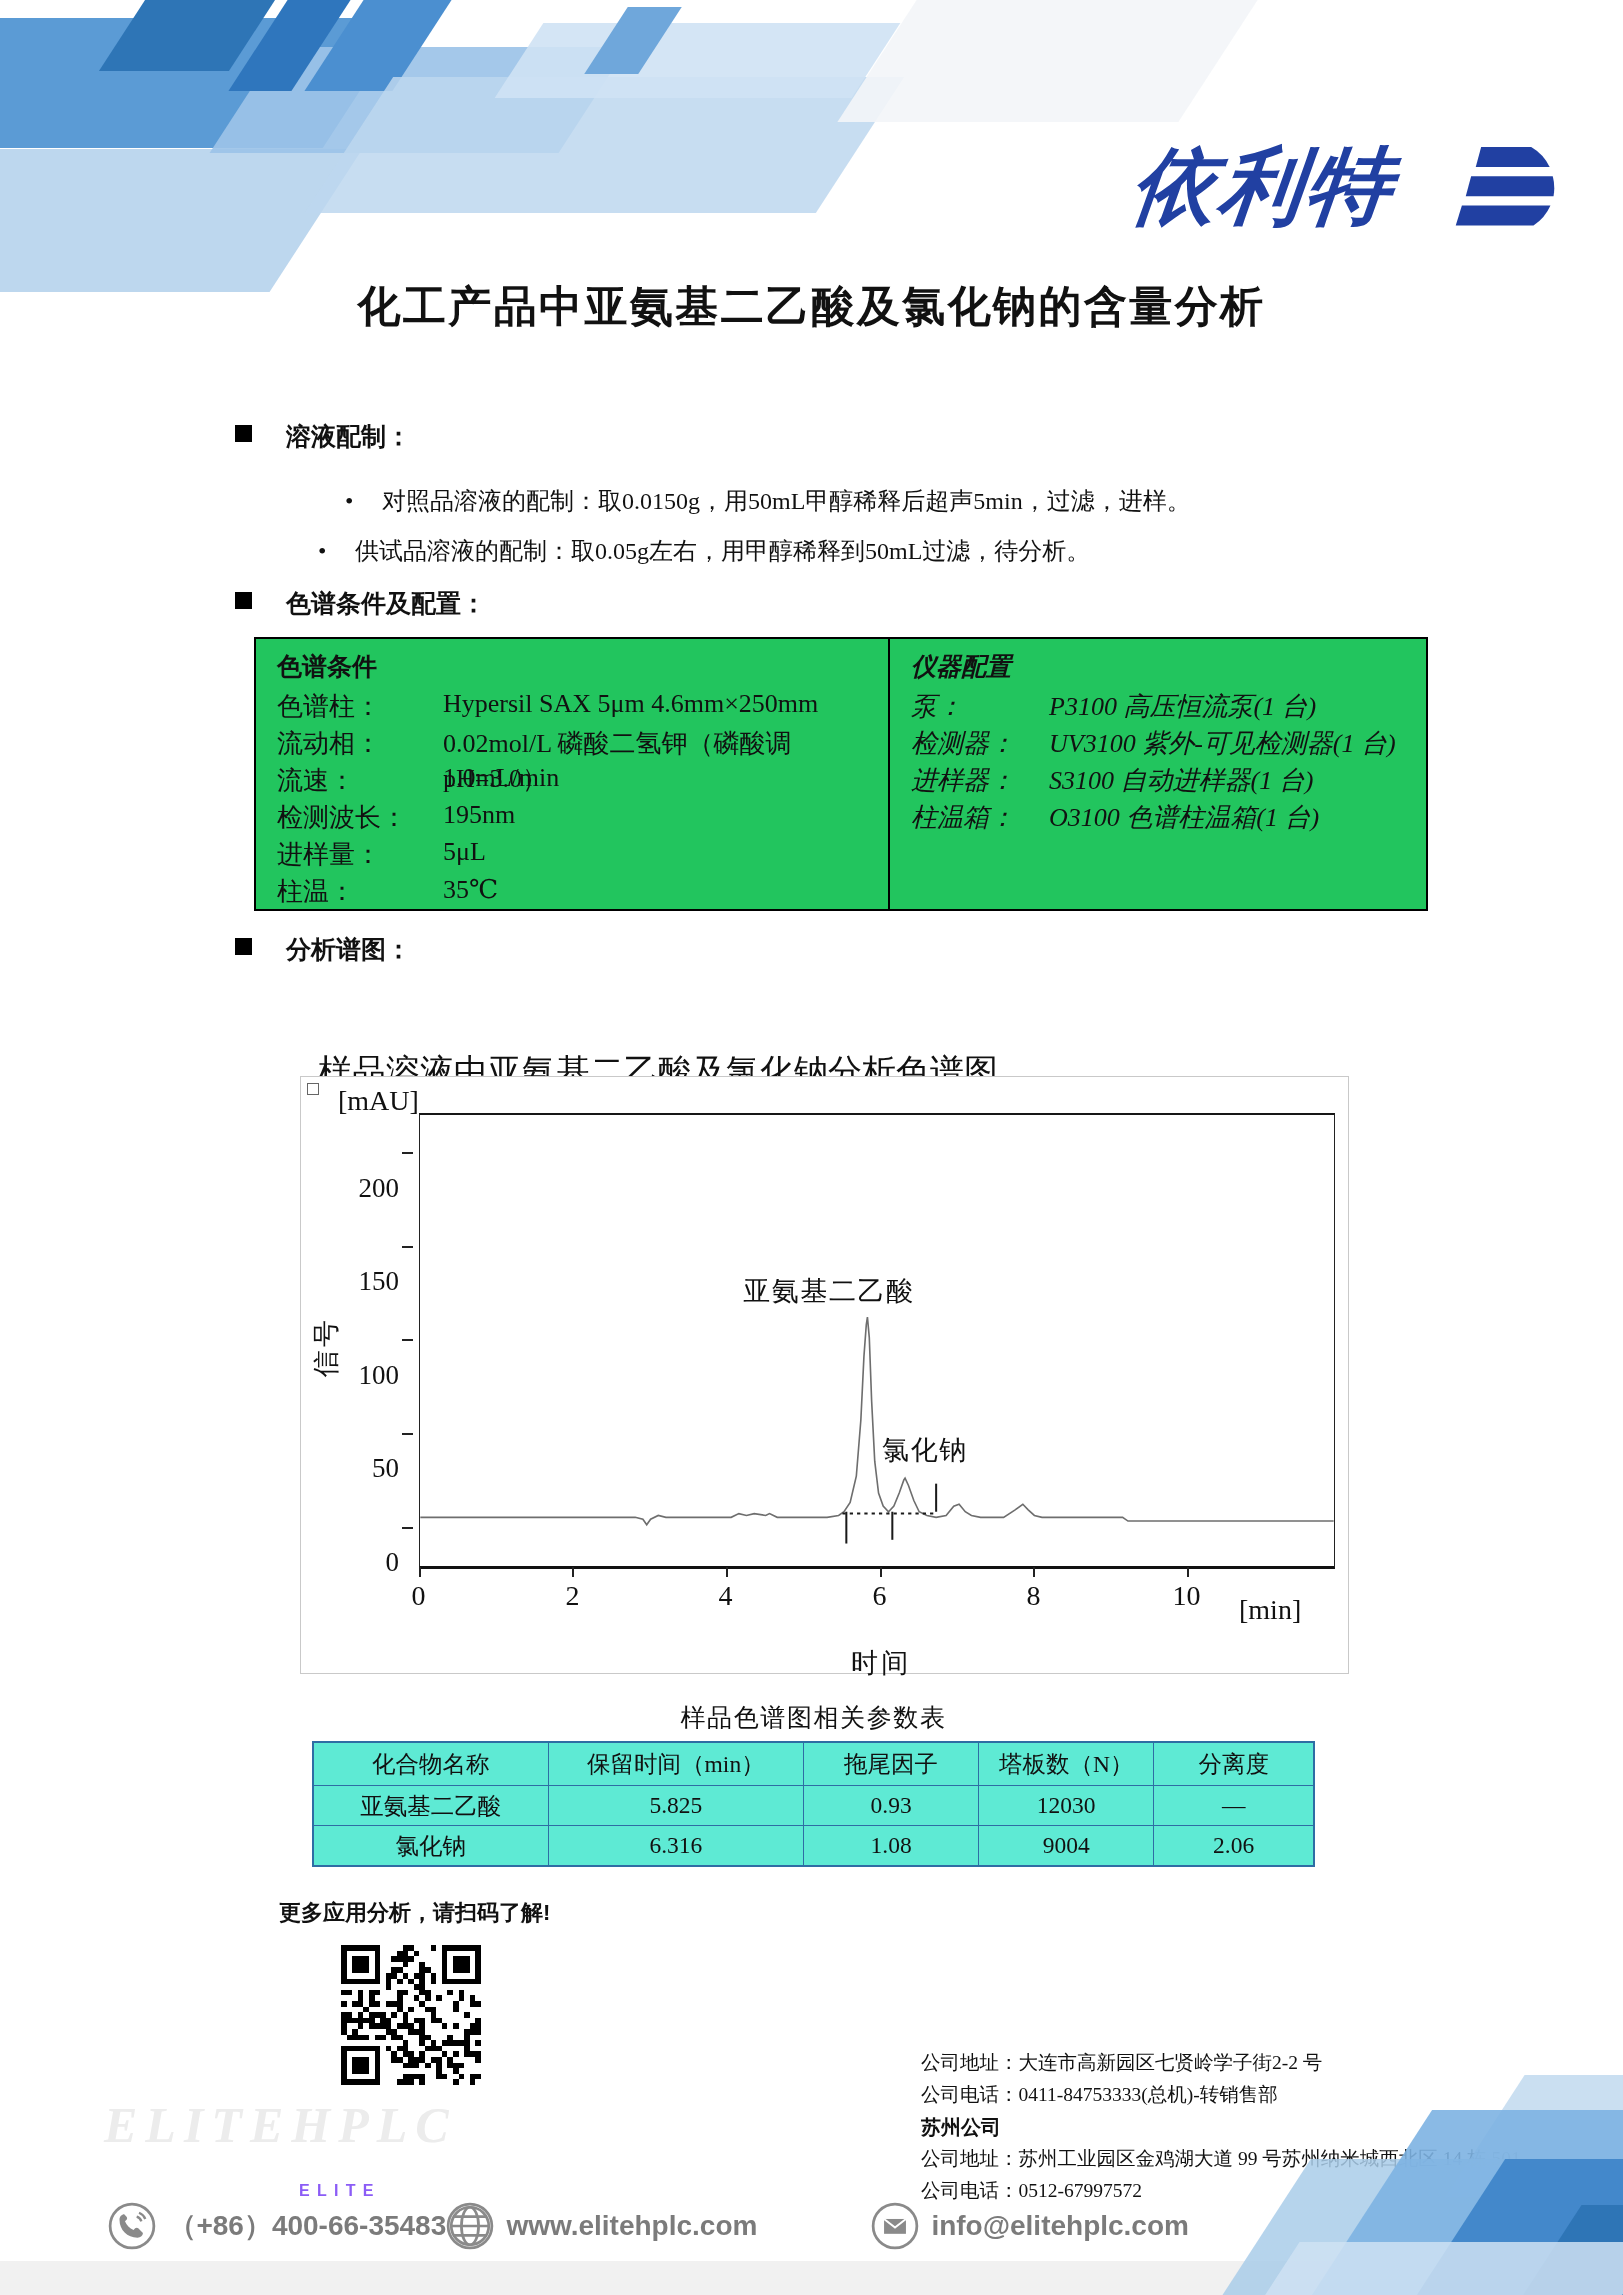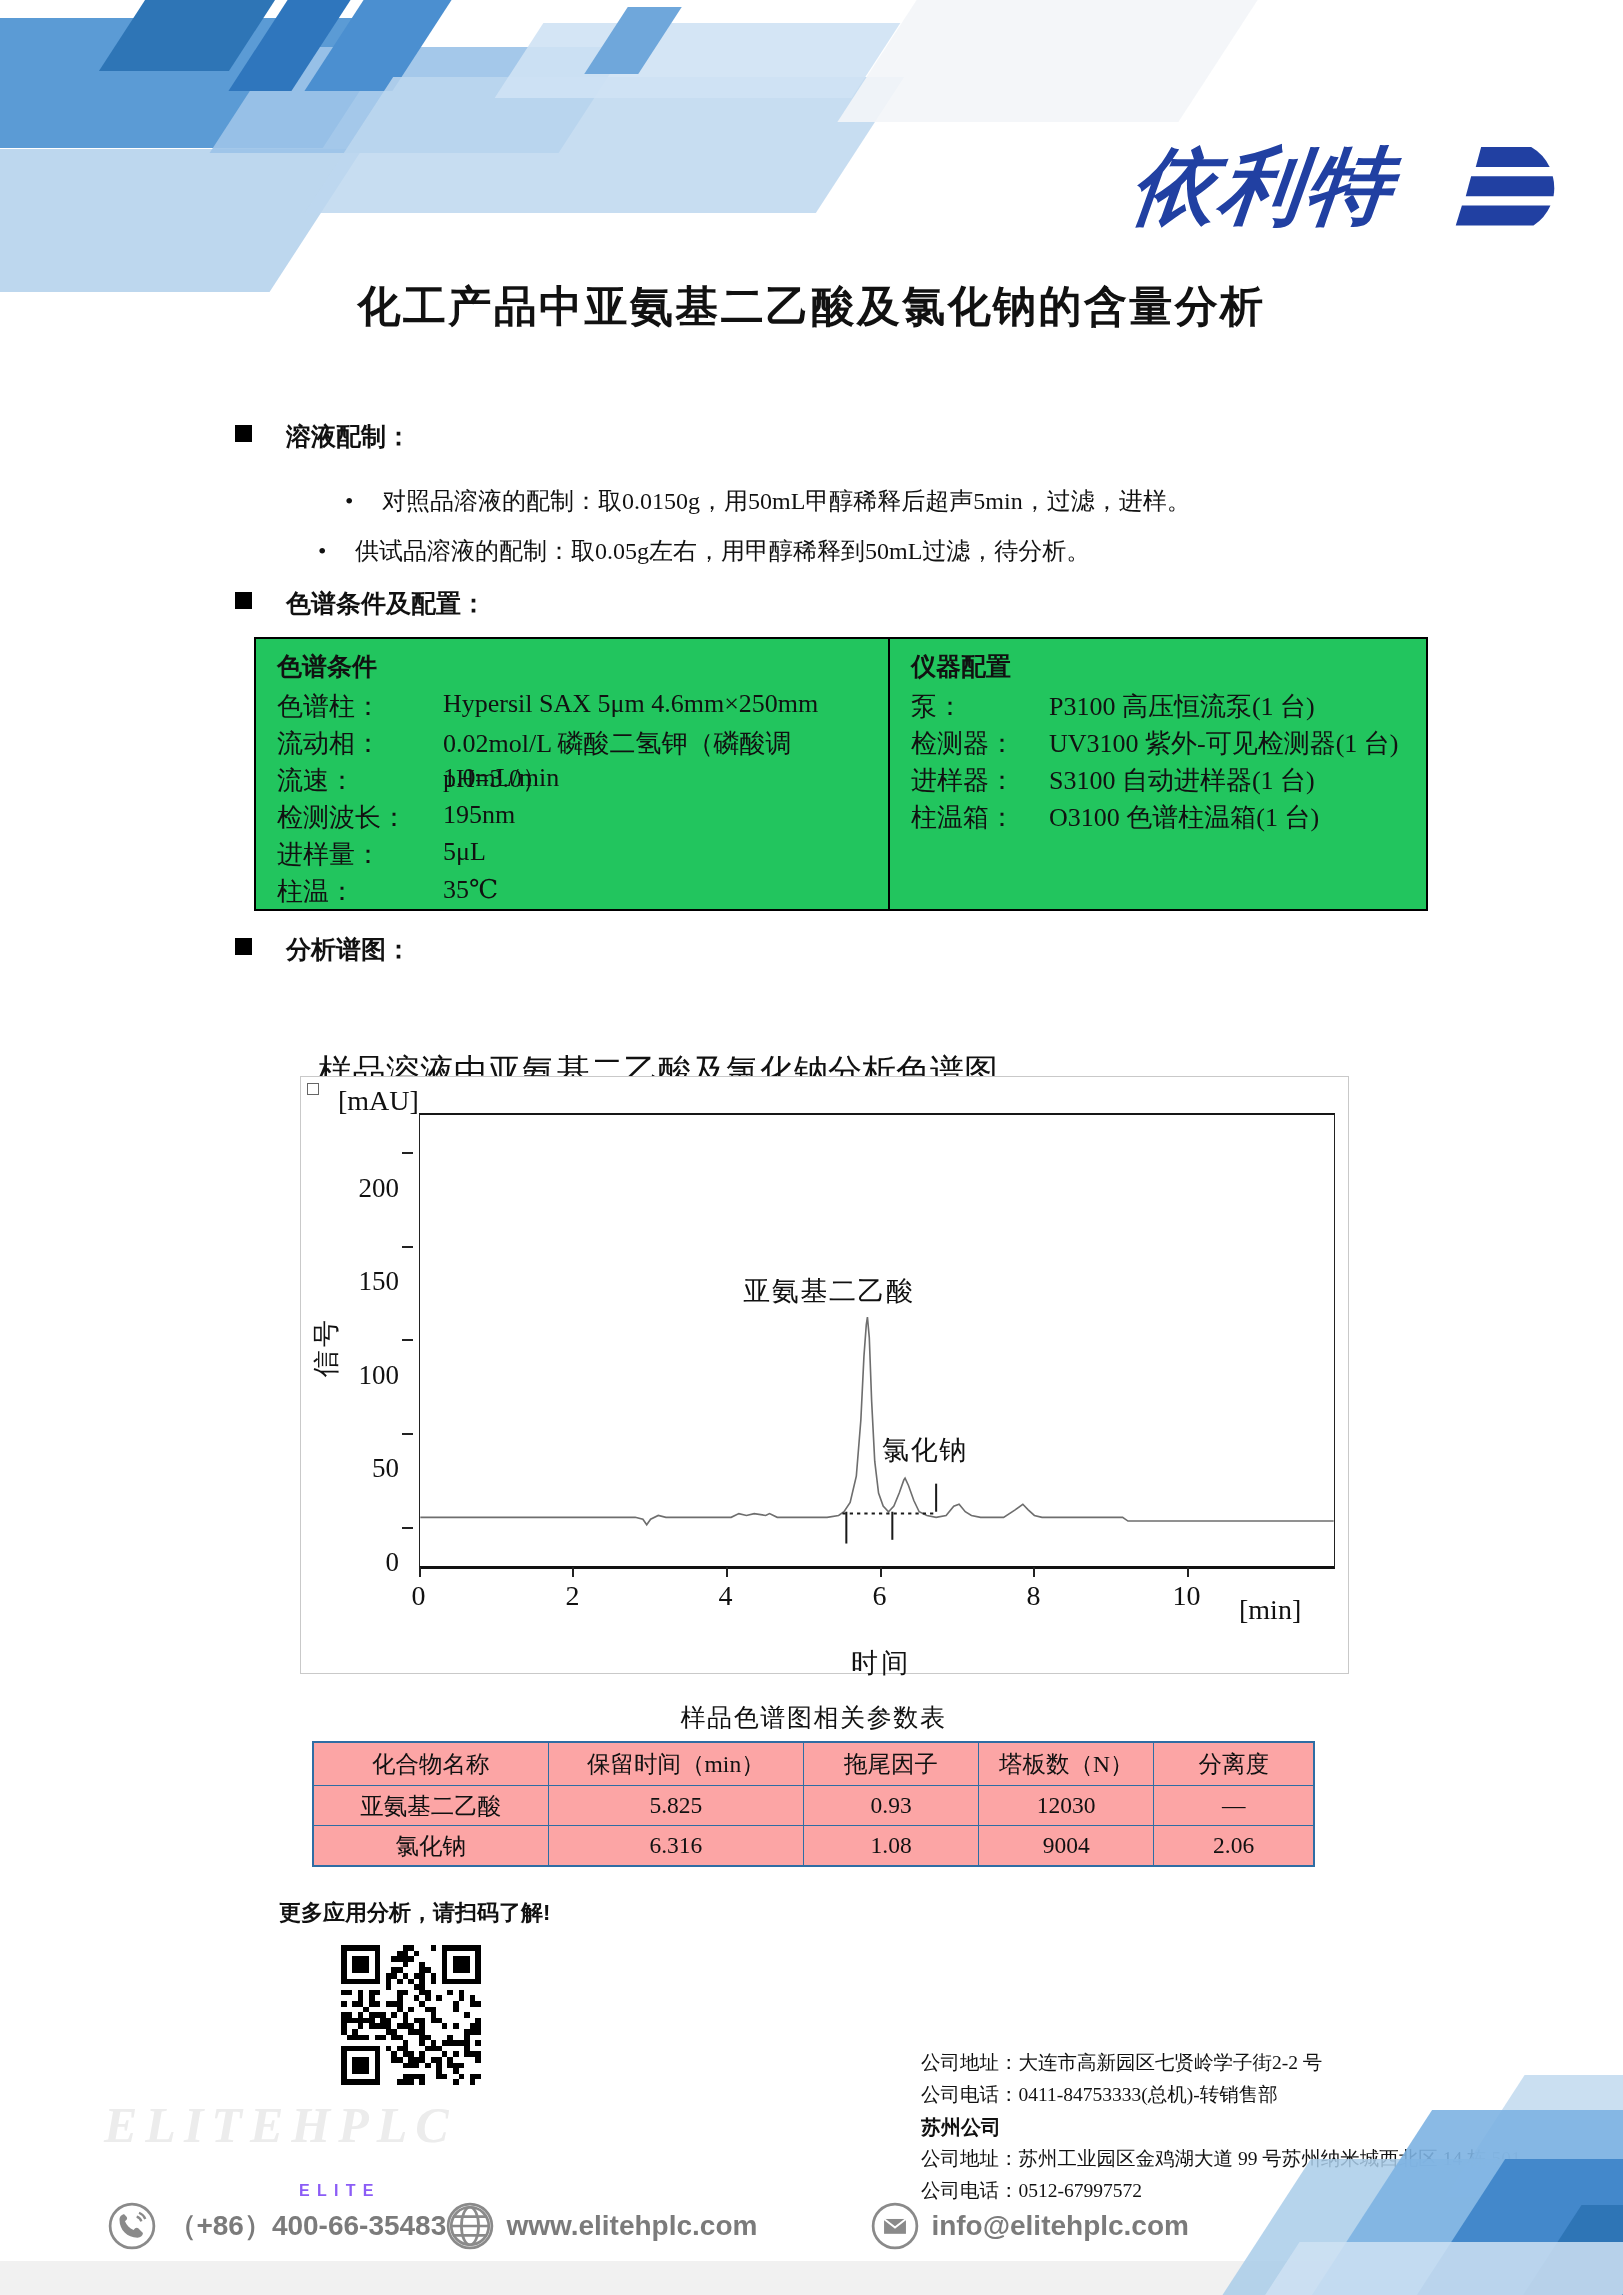--- a/index.html
+++ b/index.html
@@ -33,21 +33,21 @@
   .tick-label-y{position:absolute;width:65px;text-align:right;font-size:27px;margin-top:48px;}
   .tick-dash-y{position:absolute;width:10.6px;height:2.4px;background:#222;}
   .tick-label-x{position:absolute;width:65px;text-align:center;font-size:28px;}
   .tick-mark-x{position:absolute;width:1.6px;height:9.7px;background:#222;}
   .axis-unit{font-size:28px;}
   .axis-title{font-size:27px;letter-spacing:3.2px;}
   .annot{position:absolute;transform:translate(-50%,-50%);font-size:27px;white-space:nowrap;letter-spacing:1.6px;}
   
   .params-title{font-size:25px;text-align:center;letter-spacing:1.6px;}
   .params-table{border:2.4px solid #2e6da4;border-collapse:collapse;width:100%;height:100%;
-                font-size:23.5px;text-align:center;background:#fca5a5;}
+                font-size:23.5px;text-align:center;background:#5eead4;}
   .params-table td,.params-table th{border:1.6px solid #2e6da4;font-weight:normal;padding:0;}
   
   .qr-caption{font-family:"Liberation Sans","DejaVu Sans",sans-serif;font-weight:bold;font-size:22px;}
   .watermark{font-size:50px;font-weight:bold;font-style:italic;color:#ececec;letter-spacing:8px;
              font-family:"Liberation Serif",serif;}
   
   .co-name{font-size:20px;font-weight:bold;line-height:32px;}
   .co-line{font-size:19.5px;line-height:32px;white-space:nowrap;}
   
   .contact{display:flex;align-items:center;gap:11.4px;color:#7b7b7b;
@@ -121,21 +121,21 @@
           <div class="cond-row">
             <span class="cond-label">进样量：</span>
             <span>5μL</span>
           </div>
           <div class="cond-row">
             <span class="cond-label">柱温：</span>
             <span>35℃</span>
           </div>
         </div>
     </div>
-    <div class="cond-col right" style="flex:1;">
+    <div class="cond-col right" style="flex:1;font-style:italic;">
       <div class="cond-header">仪器配置</div>
       <div id="cond-right-rows">
           <div class="cond-row">
             <span class="cond-label narrow">泵：</span>
             <span>P3100 高压恒流泵(1 台)</span>
           </div>
           <div class="cond-row">
             <span class="cond-label narrow">检测器：</span>
             <span>UV3100 紫外-可见检测器(1 台)</span>
           </div>

